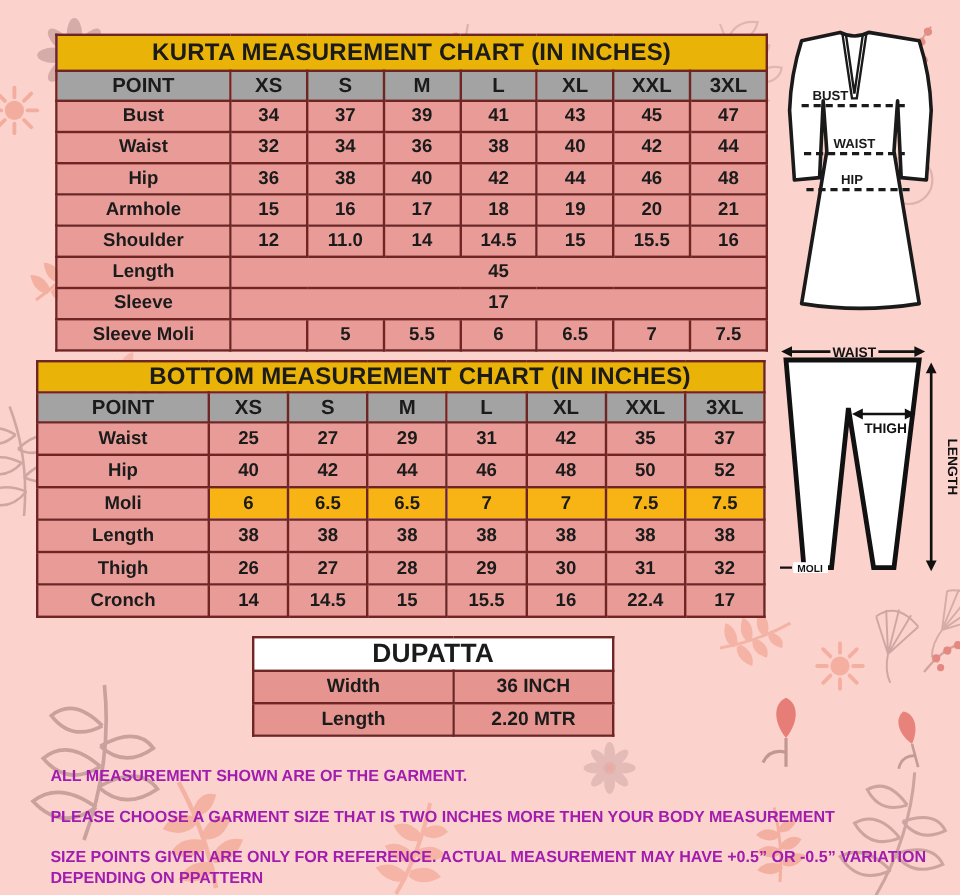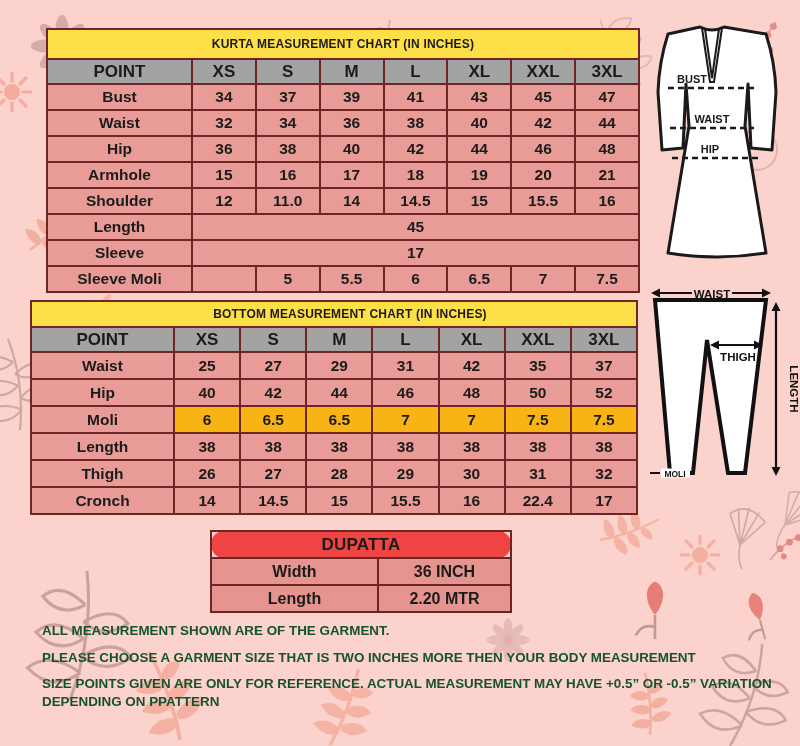--- a/index.html
+++ b/index.html
@@ -12,39 +12,39 @@
   .bg{position:absolute;left:0;top:0;z-index:0;}
   .layer{position:absolute;z-index:2;}
 
   table.chart{
     border-collapse:collapse;table-layout:fixed;position:absolute;z-index:2;
   }
   table.chart td{
     border:2px solid #6e2523;text-align:center;vertical-align:middle;
     padding:0;font-weight:bold;color:#1b1b1b;overflow:hidden;white-space:nowrap;
   }
-  tr.title-row td{background:#fde047;font-size:12px;height:28px;letter-spacing:.2px;}
+  tr.title-row td{background:#eab308;font-size:20px;height:28px;letter-spacing:.2px;}
   tr.header-row td{background:#a3a3a3;font-size:17px;height:23px;}
   tr.data-row td{background:#e99c97;font-size:15.5px;height:24px;}
   #bottom-table tr.title-row td{height:24px;padding-left:32px;}
   #bottom-table tr.data-row td{height:25px;}
   tr.data-row.highlight td{background:#f8b414;}
   tr.data-row.highlight td.point-cell{background:#e99c97;}
-  #dupatta-table tr.title-row td{background:#ef4444;font-size:17px;height:25px;border-radius:13px;}
+  #dupatta-table tr.title-row td{background:#ffffff;font-size:22px;height:25px;}
   #dupatta-table tr.data-row td{background:#e5948f;font-size:16px;height:25px;}
 
   #kurta-table{left:46px;top:28px;width:594px;}
   #bottom-table{left:30px;top:300px;width:608px;}
   #dupatta-table{left:210px;top:530px;width:302px;}
 
   #kurta-illustration{left:648px;top:22px;}
   #pants-illustration{left:640px;top:282px;}
 
   .notes{position:absolute;left:42px;top:622px;width:752px;z-index:2;}
-  .notes p{margin:0 0 9px 0;font-size:13.4px;line-height:1.32;font-weight:bold;color:#14532d;}
+  .notes p{margin:16px 0 9px 0;font-size:13.4px;line-height:1.32;font-weight:bold;color:#a21caf;}
 
   svg text{font-family:"Liberation Sans",sans-serif;font-weight:bold;}
 </style>
 </head>
 <body>
 
 <svg class="bg" width="800" height="746" viewBox="0 0 800 746" aria-hidden="true">
   <defs>
     <g id="daisy">
       <g fill="#c9a09c">

